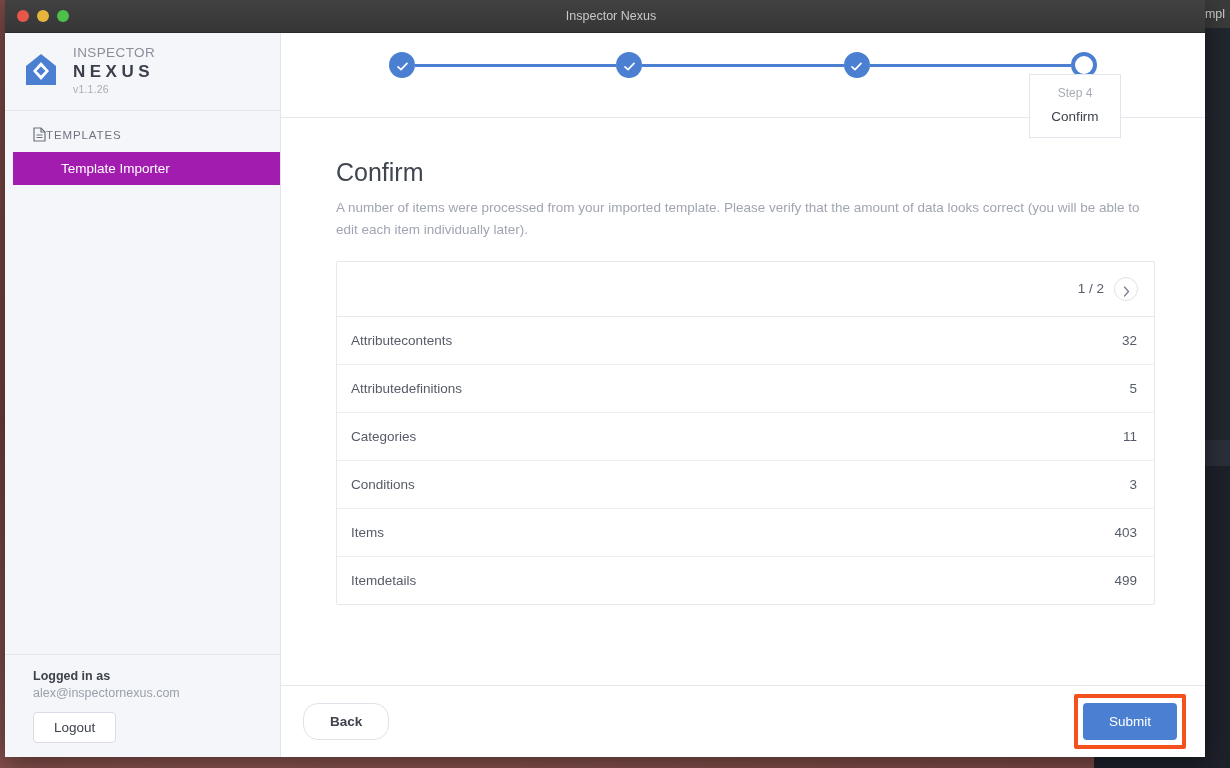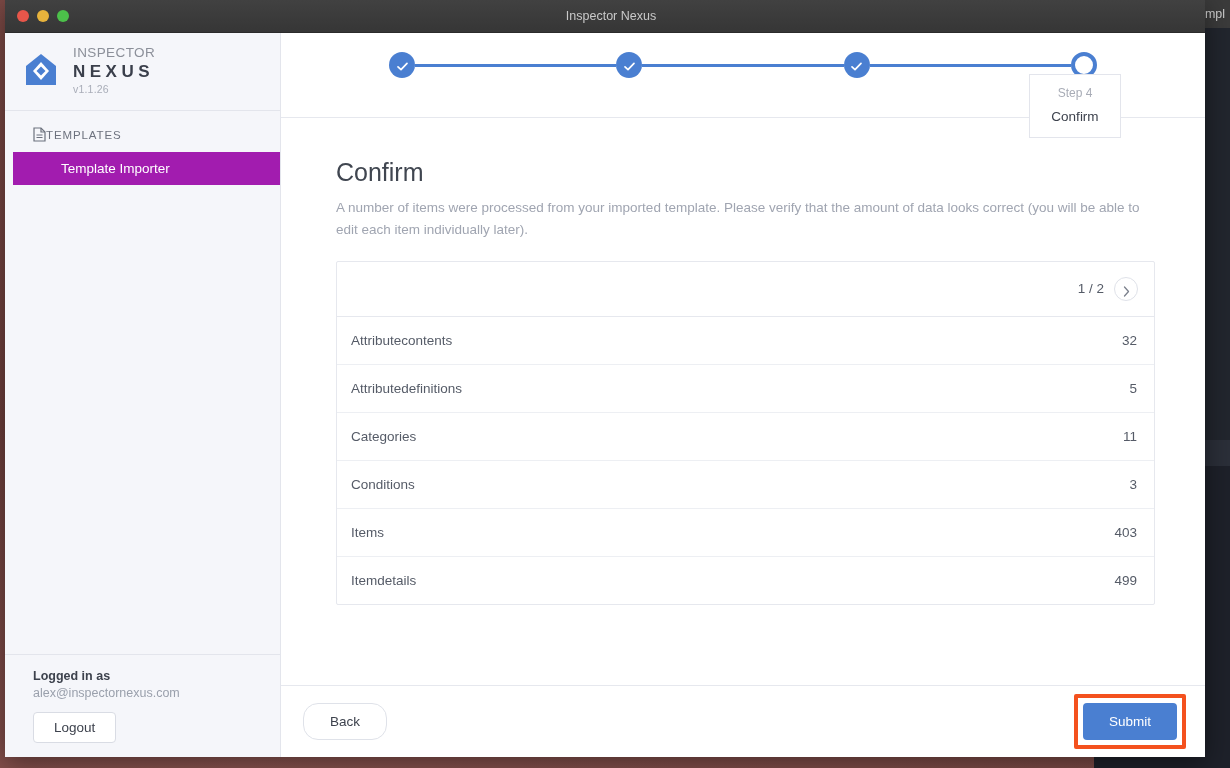--- a/index.html
+++ b/index.html
@@ -306,20 +306,21 @@
   }
   #back-btn {
     background: #ffffff;
     border: 1px solid #dfe2e9;
     border-radius: 15px;
     padding: 10px 26px;
     font-size: 13.5px;
     color: #3d424d;
     cursor: pointer;
     font-family: inherit;
+    font-weight: bold;
   }
   #submit-wrap {
     position: absolute;
     right: 19px;
     top: 8px;
     border: 4px solid #f4511e;
     padding: 5px;
     background: #ffffff;
     border-radius: 2px;
   }

